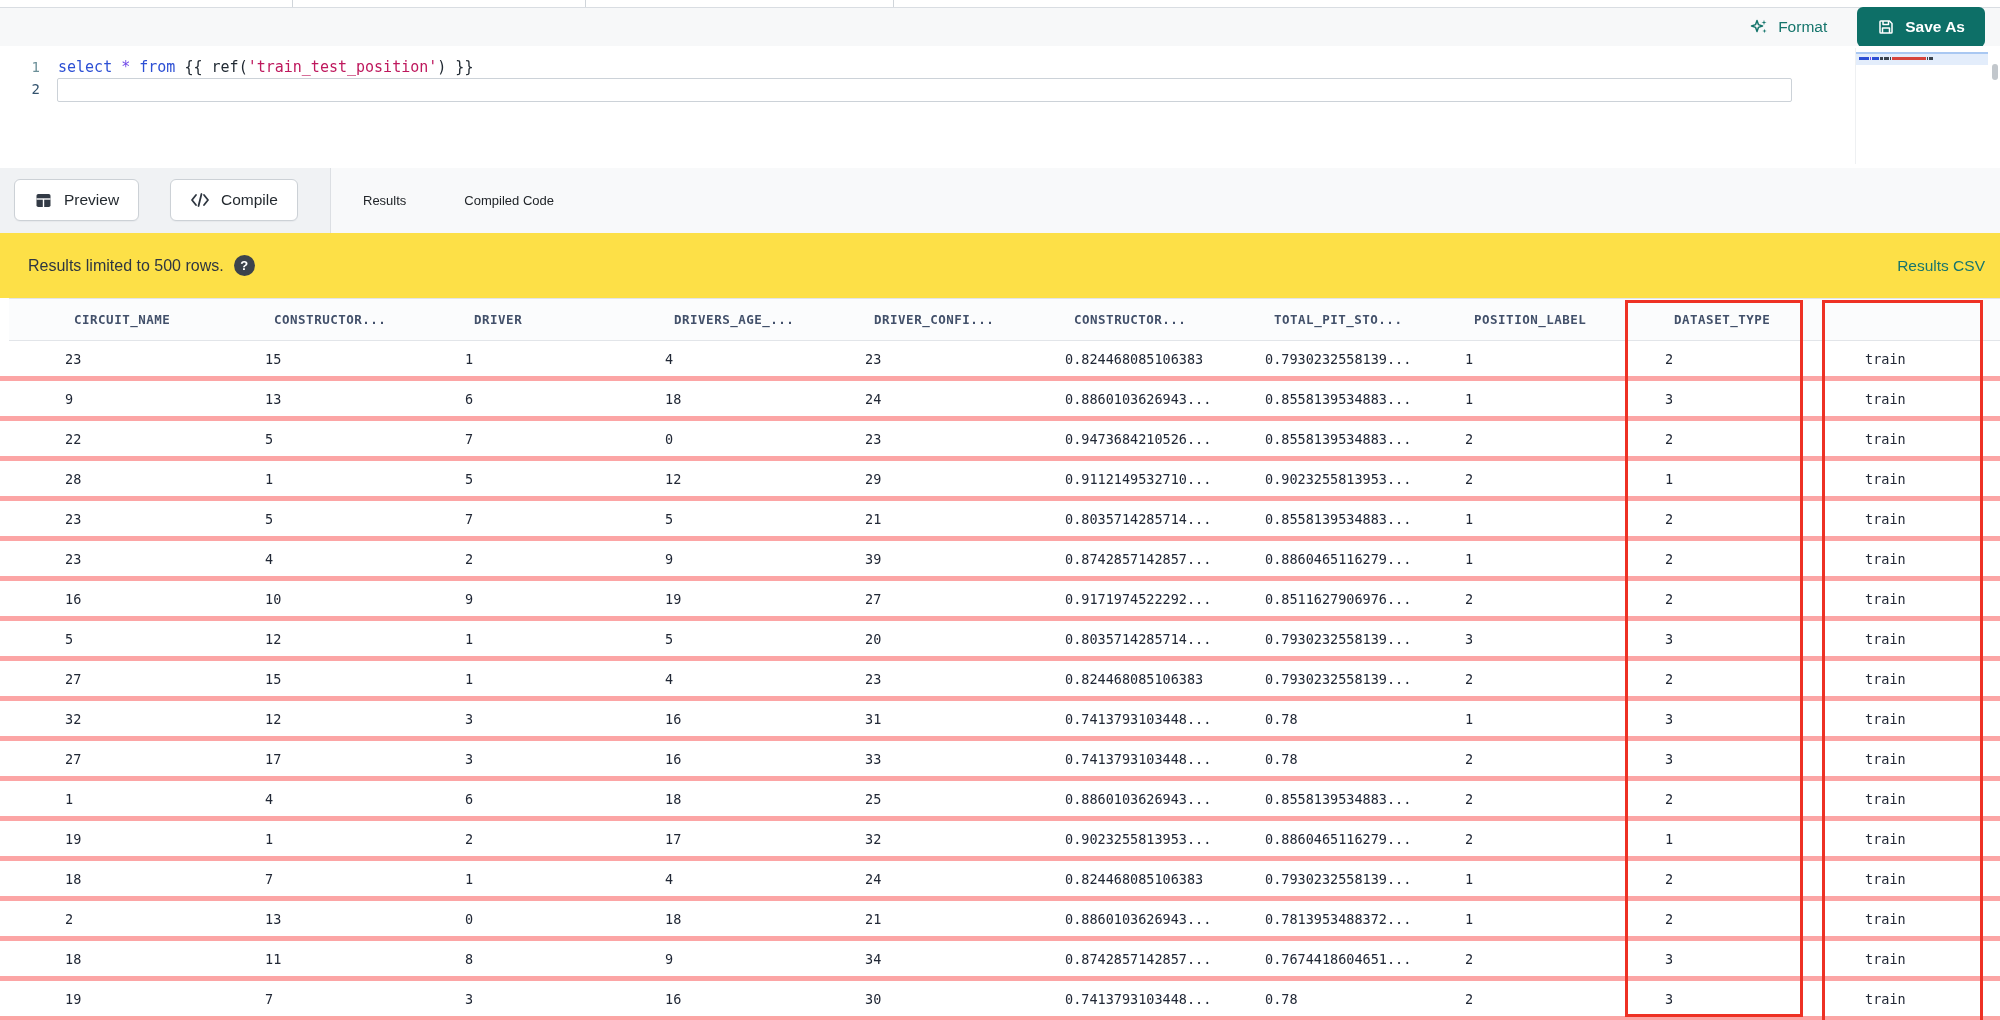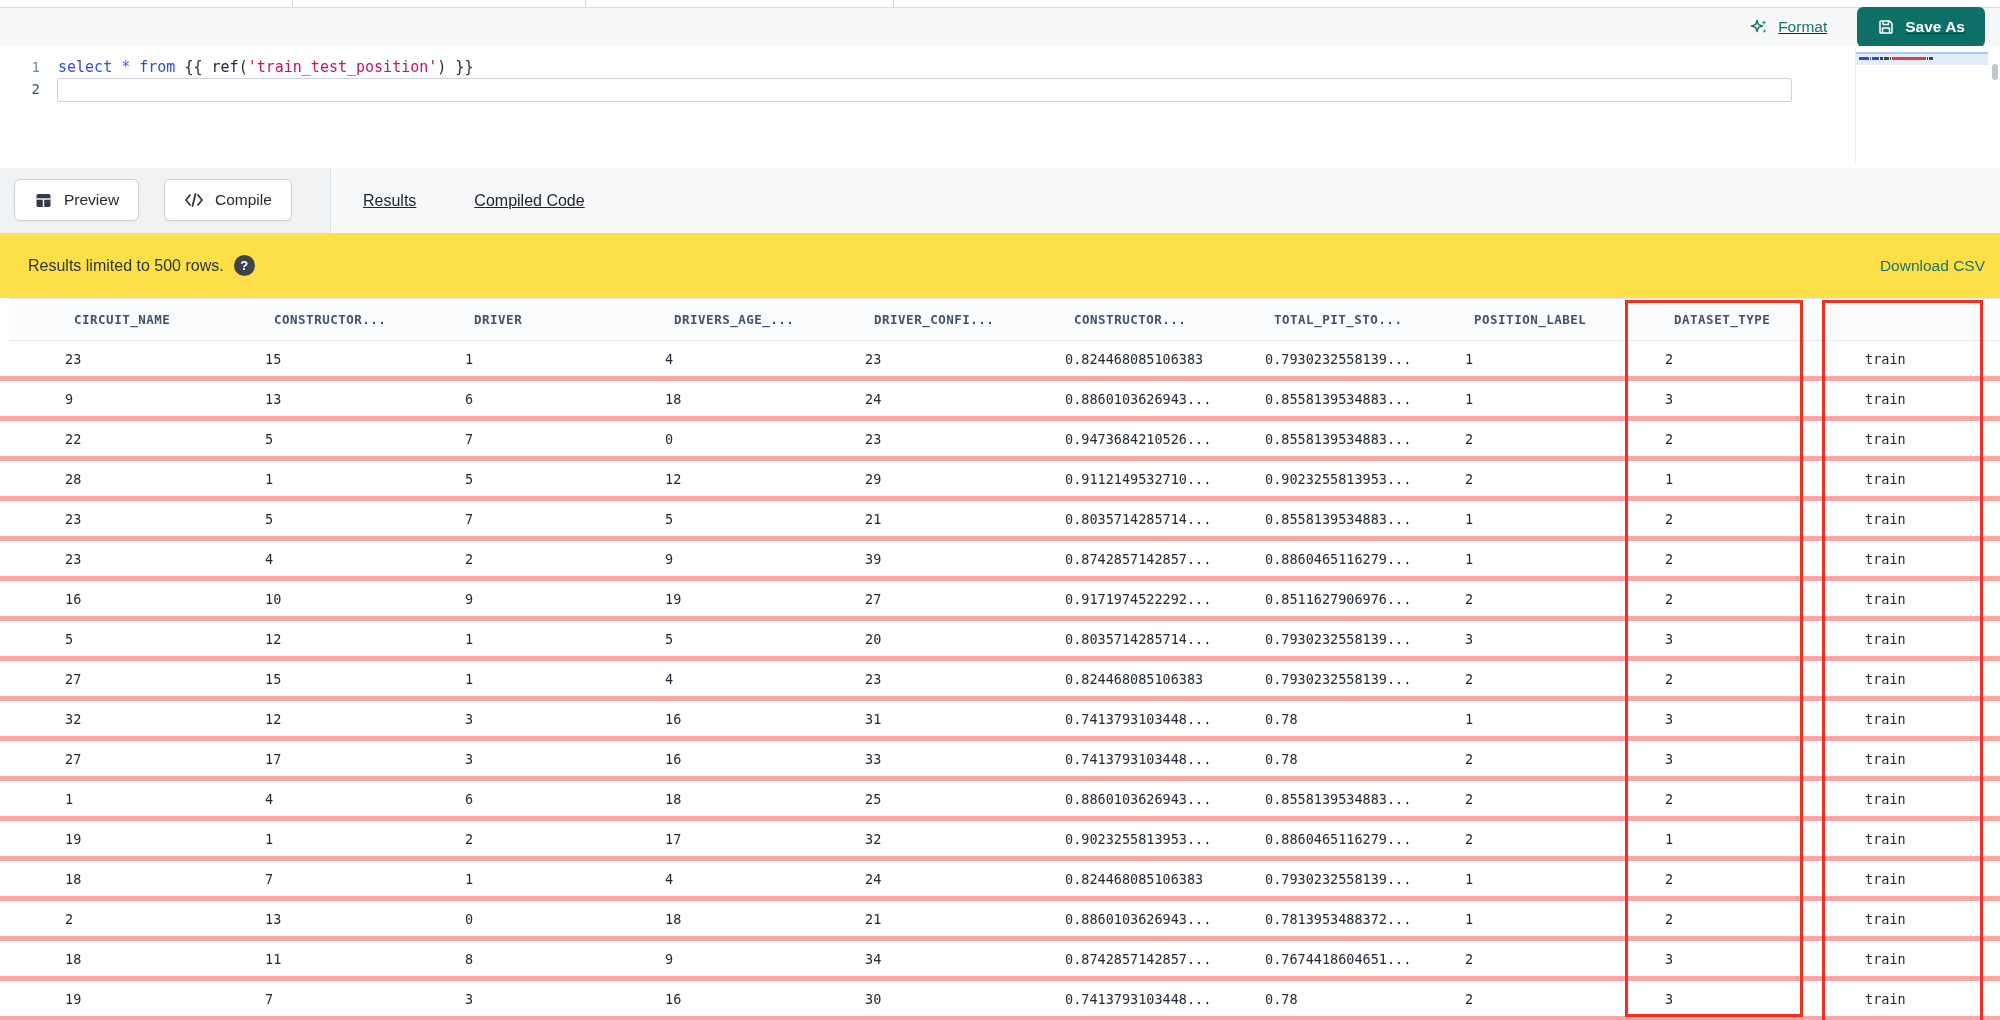--- a/index.html
+++ b/index.html
@@ -5,21 +5,21 @@
   html,body{margin:0;padding:0;background:#fff;}
   .screen{position:relative;width:2000px;height:1020px;overflow:hidden;background:#fff;
           font-family:"Liberation Sans",sans-serif;color:#212836;}
 
   
   .tab-strip{position:absolute;top:0;left:0;width:2000px;height:7px;background:#fff;border-bottom:1px solid #d9dde2;}
   .tab-strip .sep{position:absolute;top:0;width:1px;height:7px;background:#d0d5da;}
 
   
   .toolbar{position:absolute;top:8px;left:0;width:2000px;height:38px;background:#f7f8f9;
-           display:flex;justify-content:flex-end;align-items:center;gap:30px;padding-right:15px;box-sizing:border-box;text-decoration:underline;}
+           display:flex;justify-content:flex-end;align-items:center;gap:30px;padding-right:15px;box-sizing:border-box;}
   .format-btn{display:flex;align-items:center;gap:9px;color:#15756c;font-size:15.5px;cursor:pointer;}
   .saveas-btn{display:flex;align-items:center;gap:10px;background:#0d6f67;color:#fff;font-size:15.5px;font-weight:600;
               border:none;border-radius:6px;height:40px;padding:0 20px;cursor:pointer;}
 
   
   .editor{position:absolute;top:46px;left:0;width:2000px;height:122px;background:#fff;}
   .gutter-num{position:absolute;width:40px;text-align:right;font-family:"DejaVu Sans Mono",monospace;font-size:14px;line-height:22px;}
   .gn1{left:0;top:10px;color:#6b8f98;}
   .gn2{left:0;top:32px;color:#33536e;}
   .code-line{position:absolute;left:58px;top:10px;font-family:"DejaVu Sans Mono",monospace;font-size:15px;line-height:22px;white-space:pre;}
@@ -37,25 +37,25 @@
   .mm-seg.tok-string{background:#d6453c;}
   .mm-seg.tok-plain{background:#3a424c;}
   .editor-scrollbar{position:absolute;left:1992px;top:18px;width:6px;height:16px;background:#c2c7cc;border-radius:3px;}
 
   
   .action-bar{position:absolute;top:168px;left:0;width:2000px;height:65px;background:#f0f2f4;}
   .btn{position:absolute;top:11px;display:flex;align-items:center;gap:11px;height:42px;padding:0 19px;
        background:#fff;border:1px solid #ccd1d6;border-radius:6px;font-size:15.5px;color:#242a30;cursor:pointer;
        font-family:"Liberation Sans",sans-serif;box-shadow:0 1px 1px rgba(20,30,40,.04);}
   .btn-preview{left:14px;}
-  .btn-compile{left:164px;}
+  .btn-compile{left:170px;}
   .ab-divider{position:absolute;left:330px;top:0;width:1px;height:65px;background:#dcdfe3;}
   .tabs-region{position:absolute;left:331px;top:0;right:0;height:65px;background:#f8f9fa;
                display:flex;align-items:center;gap:50px;padding-left:28px;}
-  .tab{position:relative;font-size:16px;color:#212529;cursor:pointer;padding:0 4px;height:100%;display:flex;align-items:center;text-decoration:underline;}
+  .tab{position:relative;font-size:13px;color:#212529;cursor:pointer;padding:0 4px;height:100%;display:flex;align-items:center;}
   .tab.active::after{content:"";position:absolute;left:-10px;right:-10px;bottom:-5px;height:3px;background:#8a9098;}
 
   
   .info-row{position:absolute;top:233px;left:0;width:2000px;height:65px;background:#fde047;display:flex;align-items:center;}
   .limit-note{margin-left:28px;font-size:16px;color:#2e3642;}
   .help{display:inline-flex;justify-content:center;align-items:center;width:21px;height:21px;margin-left:10px;
         border-radius:50%;background:#3c434c;color:#fff;font-size:13px;font-weight:bold;cursor:pointer;}
   .download-link{position:absolute;right:15px;color:#17756d;font-size:15.5px;cursor:pointer;}
 
   
@@ -145,21 +145,21 @@
     <div class="ab-divider"></div>
     <div class="tabs-region">
       <div class="tab active">Results</div>
       <div class="tab">Compiled Code</div>
     </div>
   </div>
 
   <div class="info-row">
     <span class="limit-note">Results limited to 500 rows.</span>
     <span class="help">?</span>
-    <span class="download-link">Download CSV</span>
+    <span class="download-link">Results CSV</span>
   </div>
 
   <div class="grid-head">
       <div class="th">CIRCUIT_NAME</div>
       <div class="th">CONSTRUCTOR...</div>
       <div class="th">DRIVER</div>
       <div class="th">DRIVERS_AGE_...</div>
       <div class="th">DRIVER_CONFI...</div>
       <div class="th">CONSTRUCTOR...</div>
       <div class="th">TOTAL_PIT_STO...</div>

